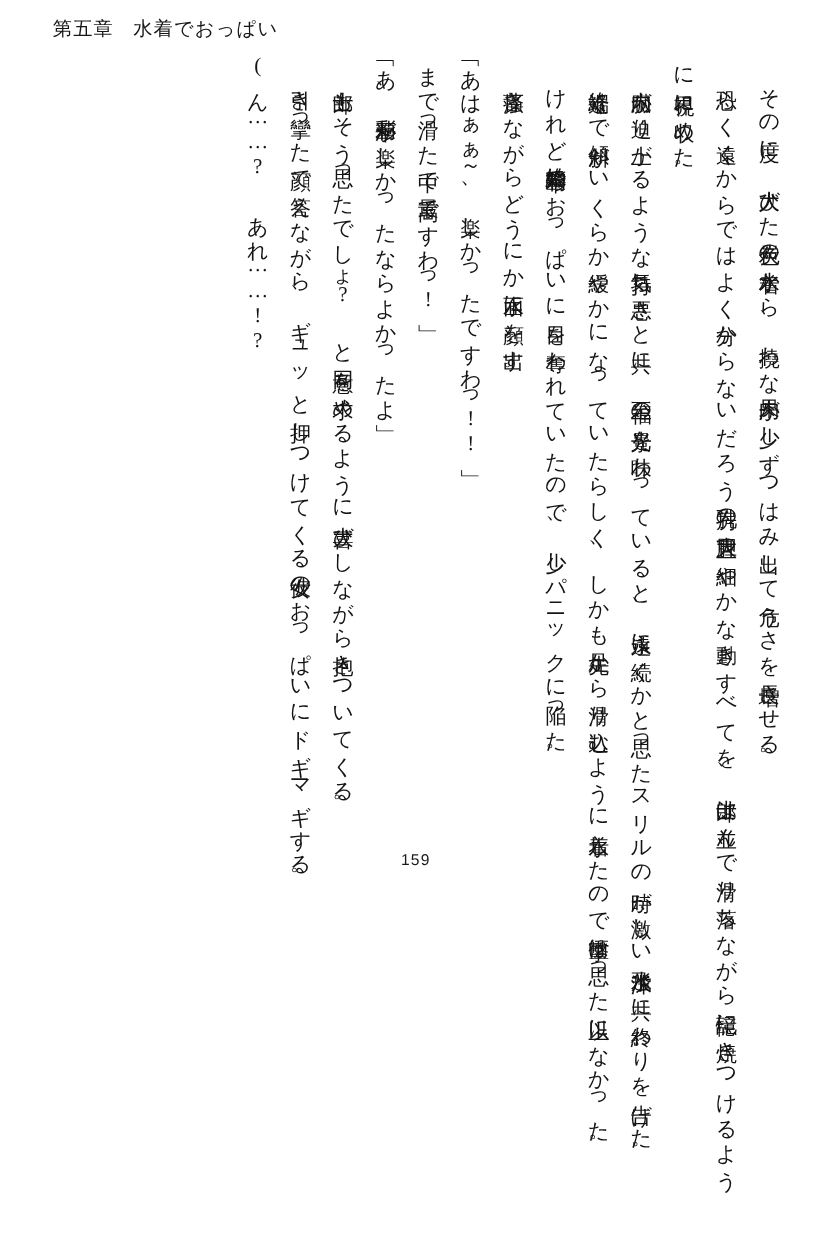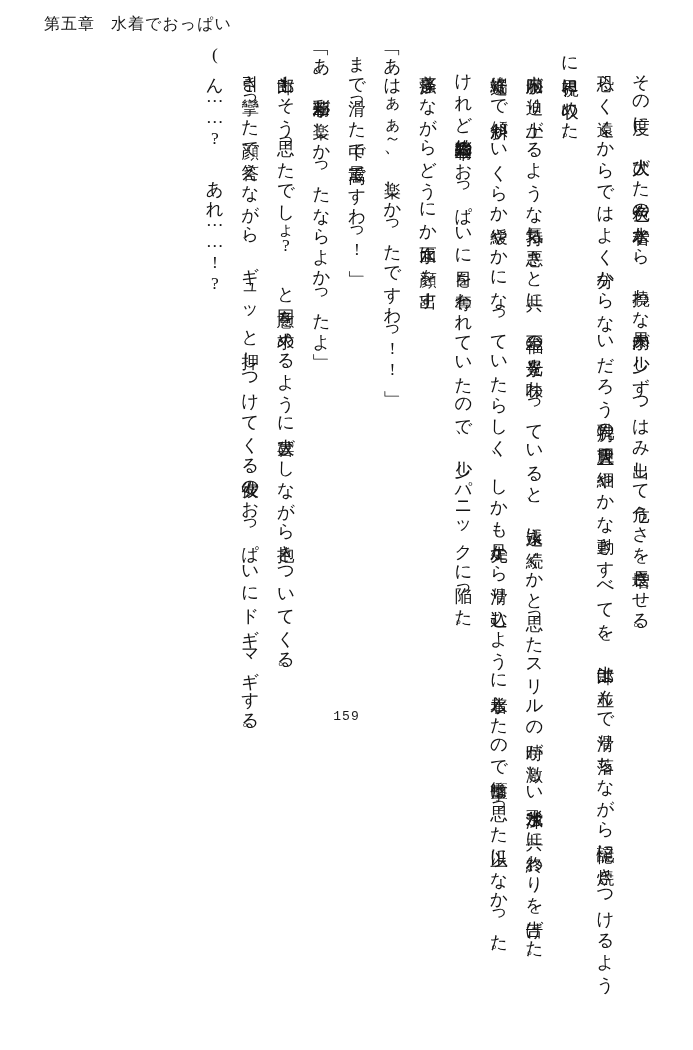--- a/index.html
+++ b/index.html
@@ -68,21 +68,21 @@
   
   .folio {
     position: absolute;
     bottom: 22px;
     left: 0;
     width: 693px;
     text-align: center;
     font-size: 13px;
     letter-spacing: 1px;
     color: #1a1a1a;
-    font-family: Liberation Mono, monospace;
+    font-family: Liberation Sans, sans-serif;
   }
 </style>
 </head>
 <body>
 
 <div class="page">
 
   <div class="header">
     <span class="chapter-num">第五章</span><span>水着でおっぱい</span>
   </div>

